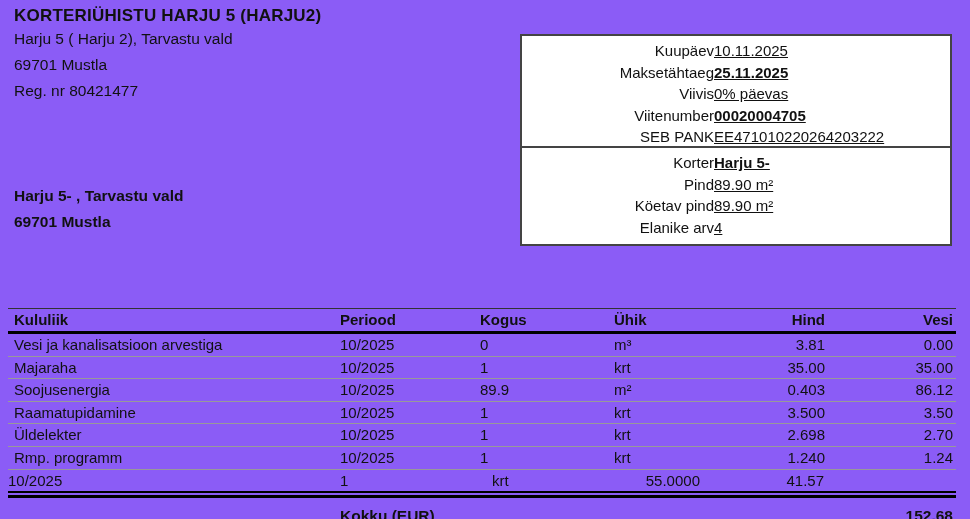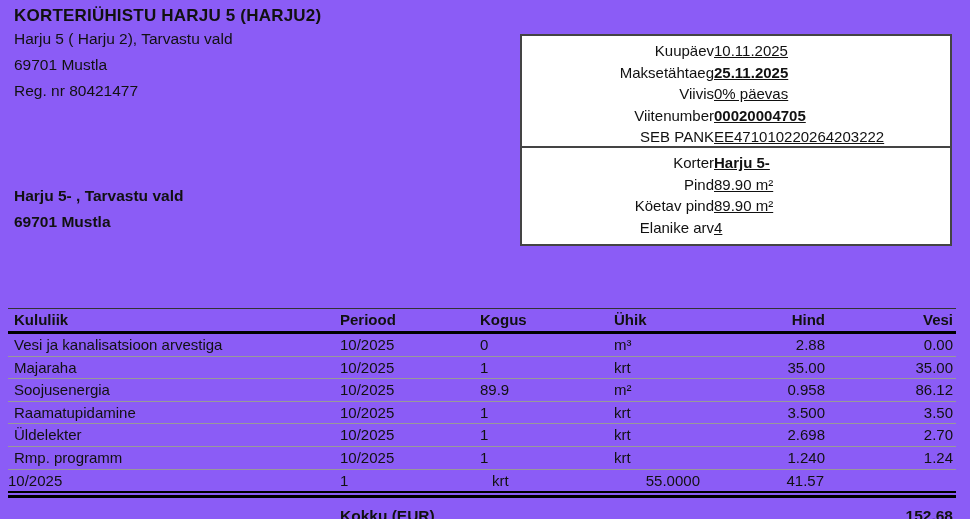--- a/index.html
+++ b/index.html
@@ -115,37 +115,37 @@
       <div class="c4">Ühik</div>
       <div class="c5">Hind</div>
       <div class="c6">Vesi</div>
     </div>
     <div class="tbody" id="charges-body">
         <div class="trow">
           <div class="c1">Vesi ja kanalisatsioon arvestiga</div>
           <div class="c2">10/2025</div>
           <div class="c3">0</div>
           <div class="c4">m³</div>
-          <div class="c5">2.88</div>
+          <div class="c5">3.81</div>
           <div class="c6">0.00</div>
         </div>
         <div class="trow">
           <div class="c1">Majaraha</div>
           <div class="c2">10/2025</div>
           <div class="c3">1</div>
           <div class="c4">krt</div>
           <div class="c5">35.00</div>
           <div class="c6">35.00</div>
         </div>
         <div class="trow">
           <div class="c1">Soojusenergia</div>
           <div class="c2">10/2025</div>
           <div class="c3">89.9</div>
           <div class="c4">m²</div>
-          <div class="c5">0.958</div>
+          <div class="c5">0.403</div>
           <div class="c6">86.12</div>
         </div>
         <div class="trow">
           <div class="c1">Raamatupidamine</div>
           <div class="c2">10/2025</div>
           <div class="c3">1</div>
           <div class="c4">krt</div>
           <div class="c5">3.500</div>
           <div class="c6">3.50</div>
         </div>

